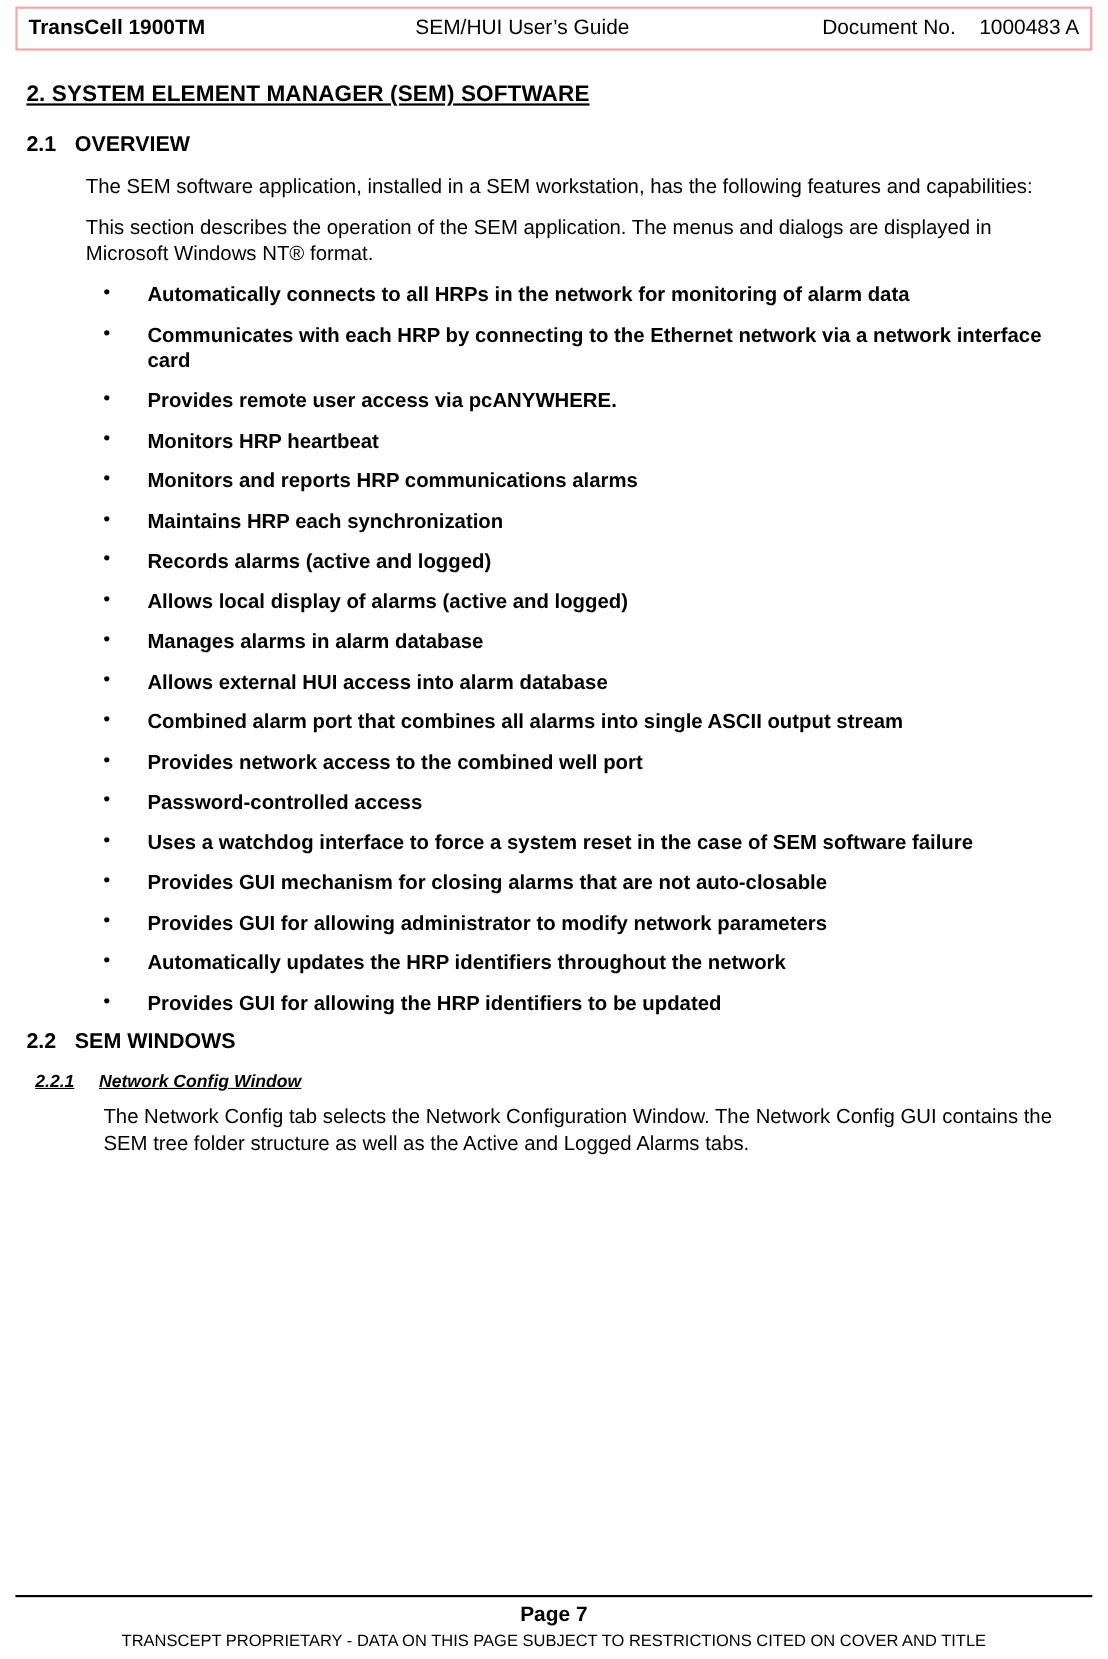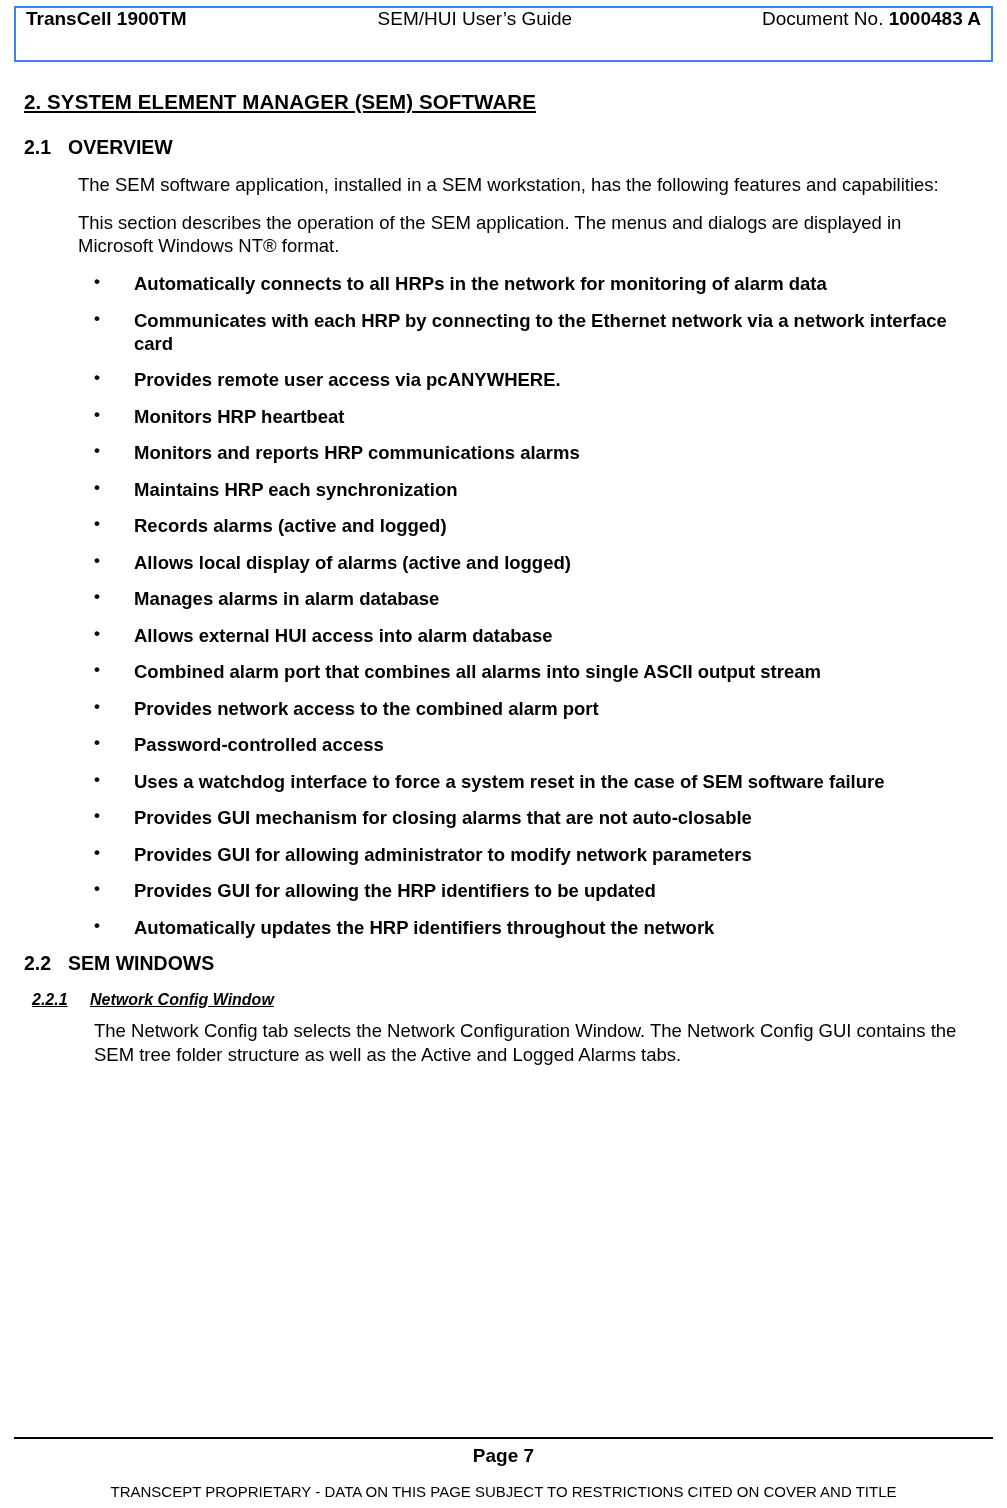--- a/index.html
+++ b/index.html
@@ -20,25 +20,25 @@
     height: 1508px;
     position: relative;
     box-sizing: border-box;
     padding: 0;
   }
 
   
   .header {
     position: relative;
     margin: 6px 14px 0 14px;
-    border: 2px solid #3b82f6;
-    height: 56px;
+    border: 2px solid #fca5a5;
+    height: 40px;
     box-sizing: border-box;
     display: flex;
-    align-items: flex-start;
+    align-items: center;
   }
   .header-inner {
     display: flex;
     width: 100%;
     align-items: center;
     font-size: 19px;
     font-weight: bold;
     box-sizing: border-box;
     padding: 0 10px;
   }
@@ -53,21 +53,22 @@
     font-weight: normal;
     white-space: nowrap;
   }
   .hdr-right {
     flex: 0 0 34%;
     text-align: right;
     white-space: nowrap;
     font-weight: normal;
   }
   .hdr-right .docnum {
-    font-weight: bold;
+    font-weight: normal;
+    margin-left: 16px;
   }
 
   
   .content {
     margin: 28px 30px 0 24px;
   }
   h1.section-title {
     font-size: 20.5px;
     font-weight: bold;
     text-decoration: underline;
@@ -140,21 +141,21 @@
     text-align: center;
   }
   .footer hr {
     border: none;
     border-top: 2px solid #000;
     margin: 0 0 6px 0;
   }
   .footer .pageno {
     font-size: 19px;
     font-weight: bold;
-    margin-bottom: 16px;
+    margin-bottom: 3px;
   }
   .footer .propline {
     font-size: 15px;
     font-weight: normal;
   }
 </style>
 </head>
 <body>
 
 <div class="page">
@@ -185,27 +186,27 @@
       <li>Communicates with each HRP by connecting to the Ethernet network via a network interface card</li>
       <li>Provides remote user access via pcANYWHERE.</li>
       <li>Monitors HRP heartbeat</li>
       <li>Monitors and reports HRP communications alarms</li>
       <li>Maintains HRP each synchronization</li>
       <li>Records alarms (active and logged)</li>
       <li>Allows local display of alarms (active and logged)</li>
       <li>Manages alarms in alarm database</li>
       <li>Allows external HUI access into alarm database</li>
       <li>Combined alarm port that combines all alarms into single ASCII output stream</li>
-      <li>Provides network access to the combined alarm port</li>
+      <li>Provides network access to the combined well port</li>
       <li>Password-controlled access</li>
       <li>Uses a watchdog interface to force a system reset in the case of SEM software failure</li>
       <li>Provides GUI mechanism for closing alarms that are not auto-closable</li>
       <li>Provides GUI for allowing administrator to modify network parameters</li>
+      <li>Automatically updates the HRP identifiers throughout the network</li>
       <li>Provides GUI for allowing the HRP identifiers to be updated</li>
-      <li>Automatically updates the HRP identifiers throughout the network</li>
     </ul>
 
     <h2 class="subsection-title sec22">
       <span class="num">2.2</span><span>SEM WINDOWS</span>
     </h2>
 
     <h3 class="subsub-title">
       <span class="num">2.2.1</span><span>Network Config Window</span>
     </h3>
 

